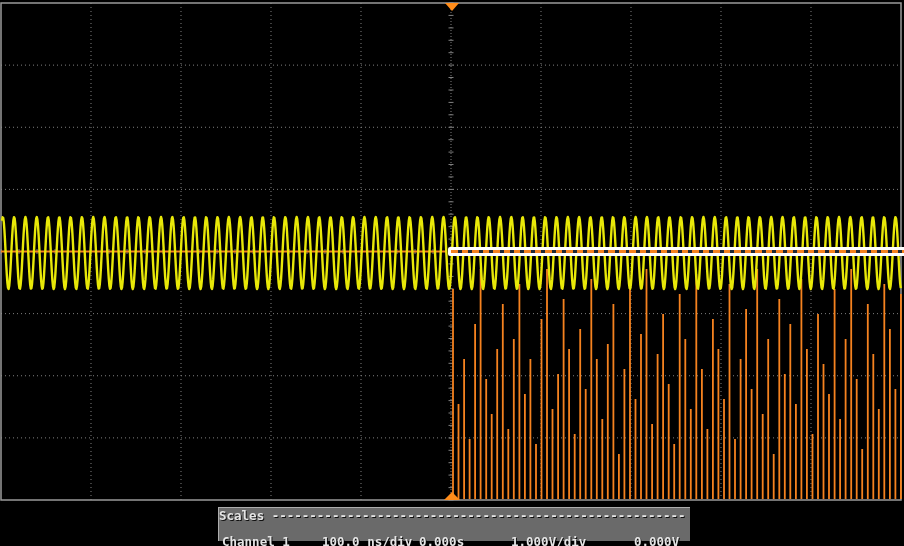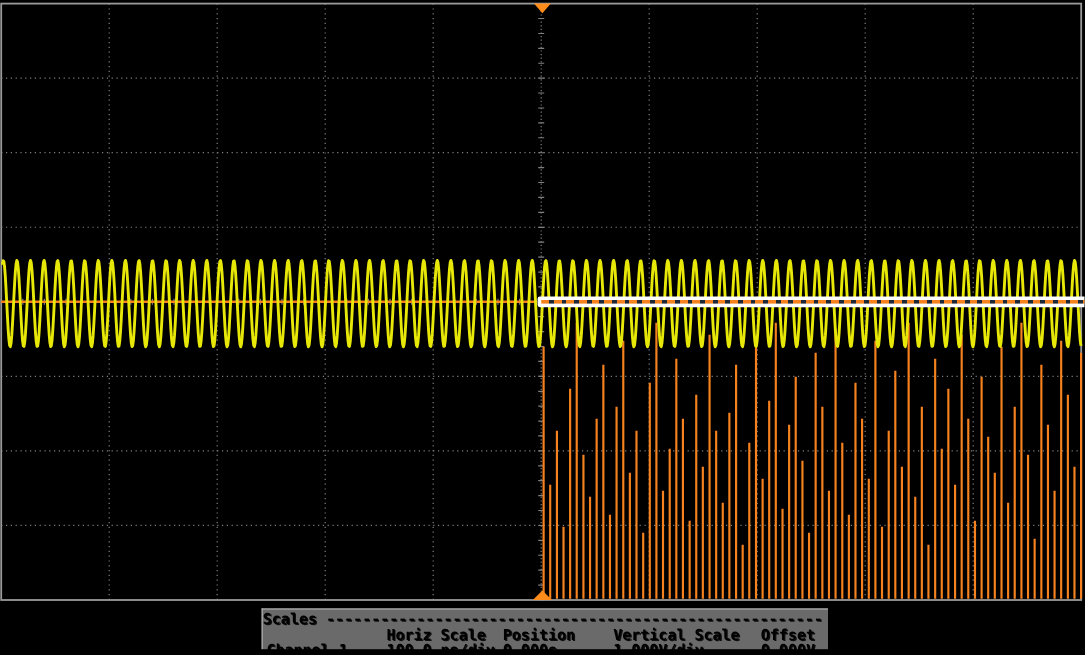--- a/index.html
+++ b/index.html
@@ -13,21 +13,21 @@
   #trig-bottom{left:444px;top:492px;border-left:8px solid transparent;border-right:8px solid transparent;
             border-bottom:8px solid #ff8c1a;}
   
   #ref-bar{position:absolute;left:448px;top:247px;width:456px;height:9px;background:#ffffff;
            border-radius:2px 0 0 2px;}
   #ref-bar .stripe{position:absolute;left:3px;right:0;top:3px;height:3px;
            background:repeating-linear-gradient(90deg,#f5821f 0px,#f5821f 6.5px,#1e2836 6.5px,#1e2836 10.5px);}
   
   #panel{position:absolute;left:218px;top:507px;width:472px;height:34px;background:#6a6a6a;
          border-top:1px solid #adadad;border-left:1px solid #adadad;box-sizing:border-box;
-         color:#000000;font-size:12.5px;font-weight:700;line-height:12px;
+         color:#e5e5e5;font-size:12.5px;font-weight:700;line-height:12px;
          text-shadow:1px 1px 0 rgba(0,0,0,.85);white-space:pre;}
   #panel .row{position:absolute;left:0;right:0;height:13px;}
   #panel .r1{top:2px;} #panel .r2{top:15px;} #panel .r3{top:28px;}
   #panel .c{position:absolute;top:0;}
   .c0{left:3px;} .c1{left:103px;} .c2{left:200px;} .c3{left:292px;} .c4{left:415px;}
 </style>
 </head>
 <body>
 
 <div id="screen">
@@ -58,26 +58,20 @@
 
   <div id="ref-bar">
     <div class="stripe"></div>
   </div>
 
   <div id="trig-top" class="tri"></div>
   <div id="trig-bottom" class="tri"></div>
 
   <div id="panel">
     <div class="row r1">Scales -------------------------------------------------------</div>
-    <div class="row r2">
-      <span class="c c1">Horiz Scale</span>
-      <span class="c c2">Position</span>
-      <span class="c c3">Vertical Scale</span>
-      <span class="c c4">Offset</span>
-    </div>
     <div class="row r3">
       <span class="c c0">Channel 1</span>
       <span class="c c1">100.0 ns/div</span>
       <span class="c c2">0.000s</span>
       <span class="c c3">1.000V/div</span>
       <span class="c c4">0.000V</span>
     </div>
   </div>
 </div>
 

